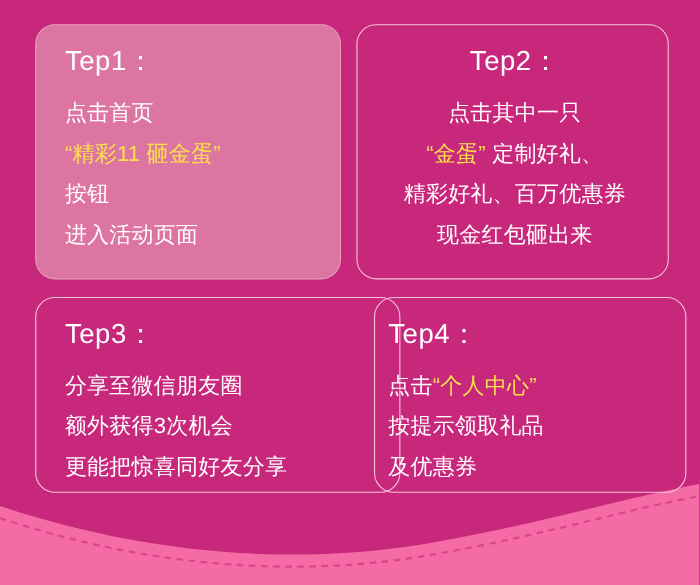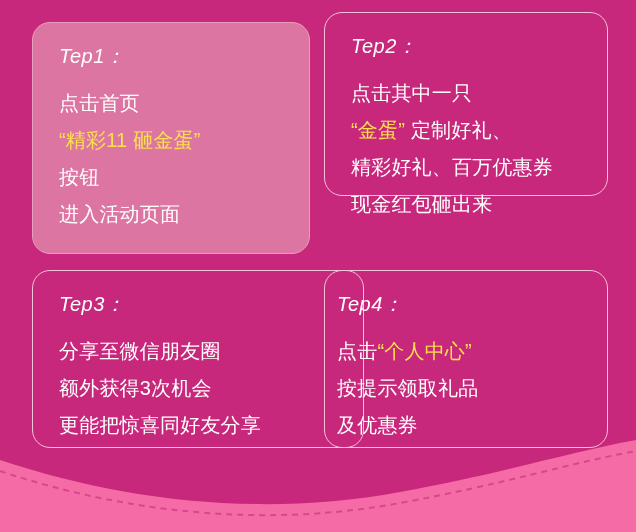--- a/index.html
+++ b/index.html
@@ -41,32 +41,31 @@
   .card--filled {
     background: #dd75a2;
     border: 1px solid #e79fbe;
   }
   .card--outlined {
     background: transparent;
     border: 1px solid #f3c3d9;
   }
 
   #card-1 { left: 32px;  top: 22px;  width: 278px; height: 232px; }
-  #card-2 { left: 324px; top: 12px;  width: 284px; height: 184px; }
+  #card-2 { left: 324px; top: 22px;  width: 284px; height: 232px; text-align: center; }
   #card-3 { left: 32px;  top: 270px; width: 332px; height: 178px; }
-  #card-4 { left: 324px; top: 270px; width: 284px; height: 178px; padding-left: 12px; }
+  #card-4 { left: 340px; top: 270px; width: 284px; height: 178px; padding-left: 12px; }
 
   .card-step {
     color: #ffffff;
-    font-size: 20px;
+    font-size: 25px;
     line-height: 30px;
     letter-spacing: 0.5px;
     margin: 0 0 14px 0;
     white-space: nowrap;
-    font-style: italic;
   }
   .card-lines {
     margin: 0;
   }
   .card-line {
     color: #ffffff;
     font-size: 20px;
     line-height: 37px;
     white-space: nowrap;
     letter-spacing: 0.2px;

